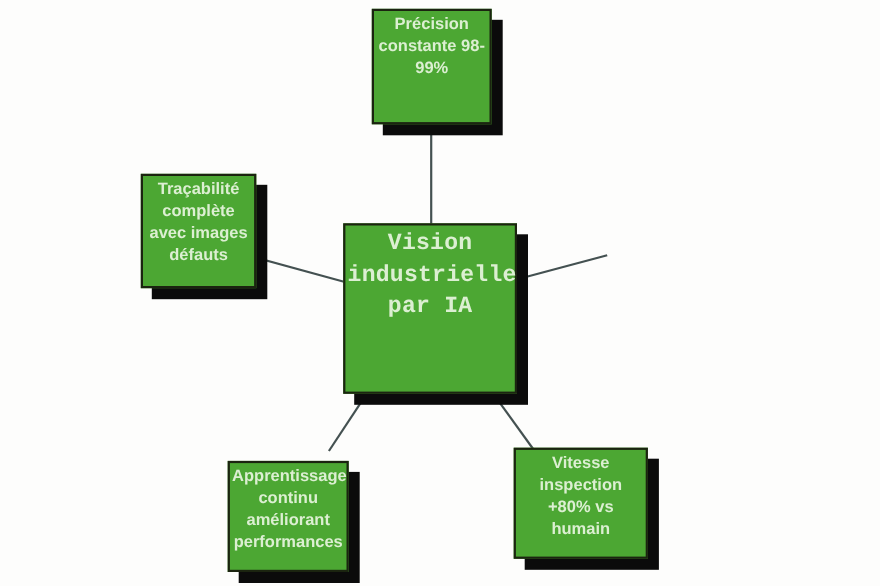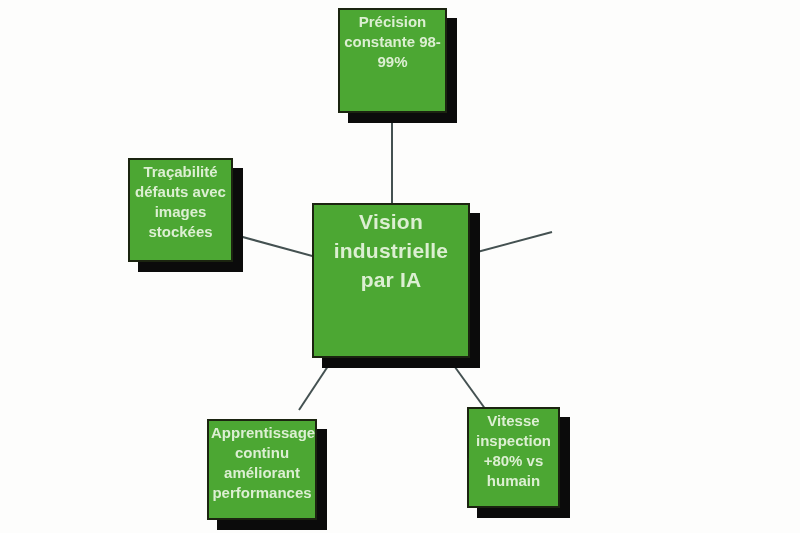--- a/index.html
+++ b/index.html
@@ -45,26 +45,27 @@
     padding:2px;
   }
   .node--sat{
     font-size:15px;
     line-height:20px;
   }
   .node--center{
     font-size:21px;
     line-height:29px;
     letter-spacing:.2px;
+    font-family:Liberation Mono, monospace;
   }
   .node--top{left:338px;top:8px;width:109px;height:105px;}
   .node--top-left{left:128px;top:158px;width:105px;height:104px;}
   .node--top-right{left:548px;top:160px;width:105px;height:102px;}
   .node--bottom-left{left:207px;top:419px;width:110px;height:101px;}
-  .node--bottom-right{left:467px;top:407px;width:93px;height:101px;}
+  .node--bottom-right{left:467px;top:407px;width:122px;height:101px;}
   .node--center-pos{left:312px;top:203px;width:158px;height:155px;}
   .node__label{display:block;width:100%;}
 </style>
 </head>
 <body>
 
 <div class="canvas">
 
   <svg class="connectors" width="800" height="533" viewBox="0 0 800 533">
     <line x1="392" y1="115" x2="392" y2="206"></line>
@@ -72,21 +73,21 @@
     <line x1="466" y1="255" x2="552" y2="232"></line>
     <line x1="336" y1="354" x2="299" y2="410"></line>
     <line x1="447" y1="356" x2="486" y2="410"></line>
   </svg>
 
   <div class="node node--sat node--top">
     <span class="node__label">Précision constante 98-99%</span>
   </div>
 
   <div class="node node--sat node--top-left">
-    <span class="node__label">Traçabilité défauts avec images stockées</span>
+    <span class="node__label">Traçabilité complète avec images défauts</span>
   </div>
 
 
   <div class="node node--sat node--bottom-left">
     <span class="node__label">Apprentissage continu améliorant performances</span>
   </div>
 
   <div class="node node--sat node--bottom-right">
     <span class="node__label">Vitesse inspection +80% vs humain</span>
   </div>

